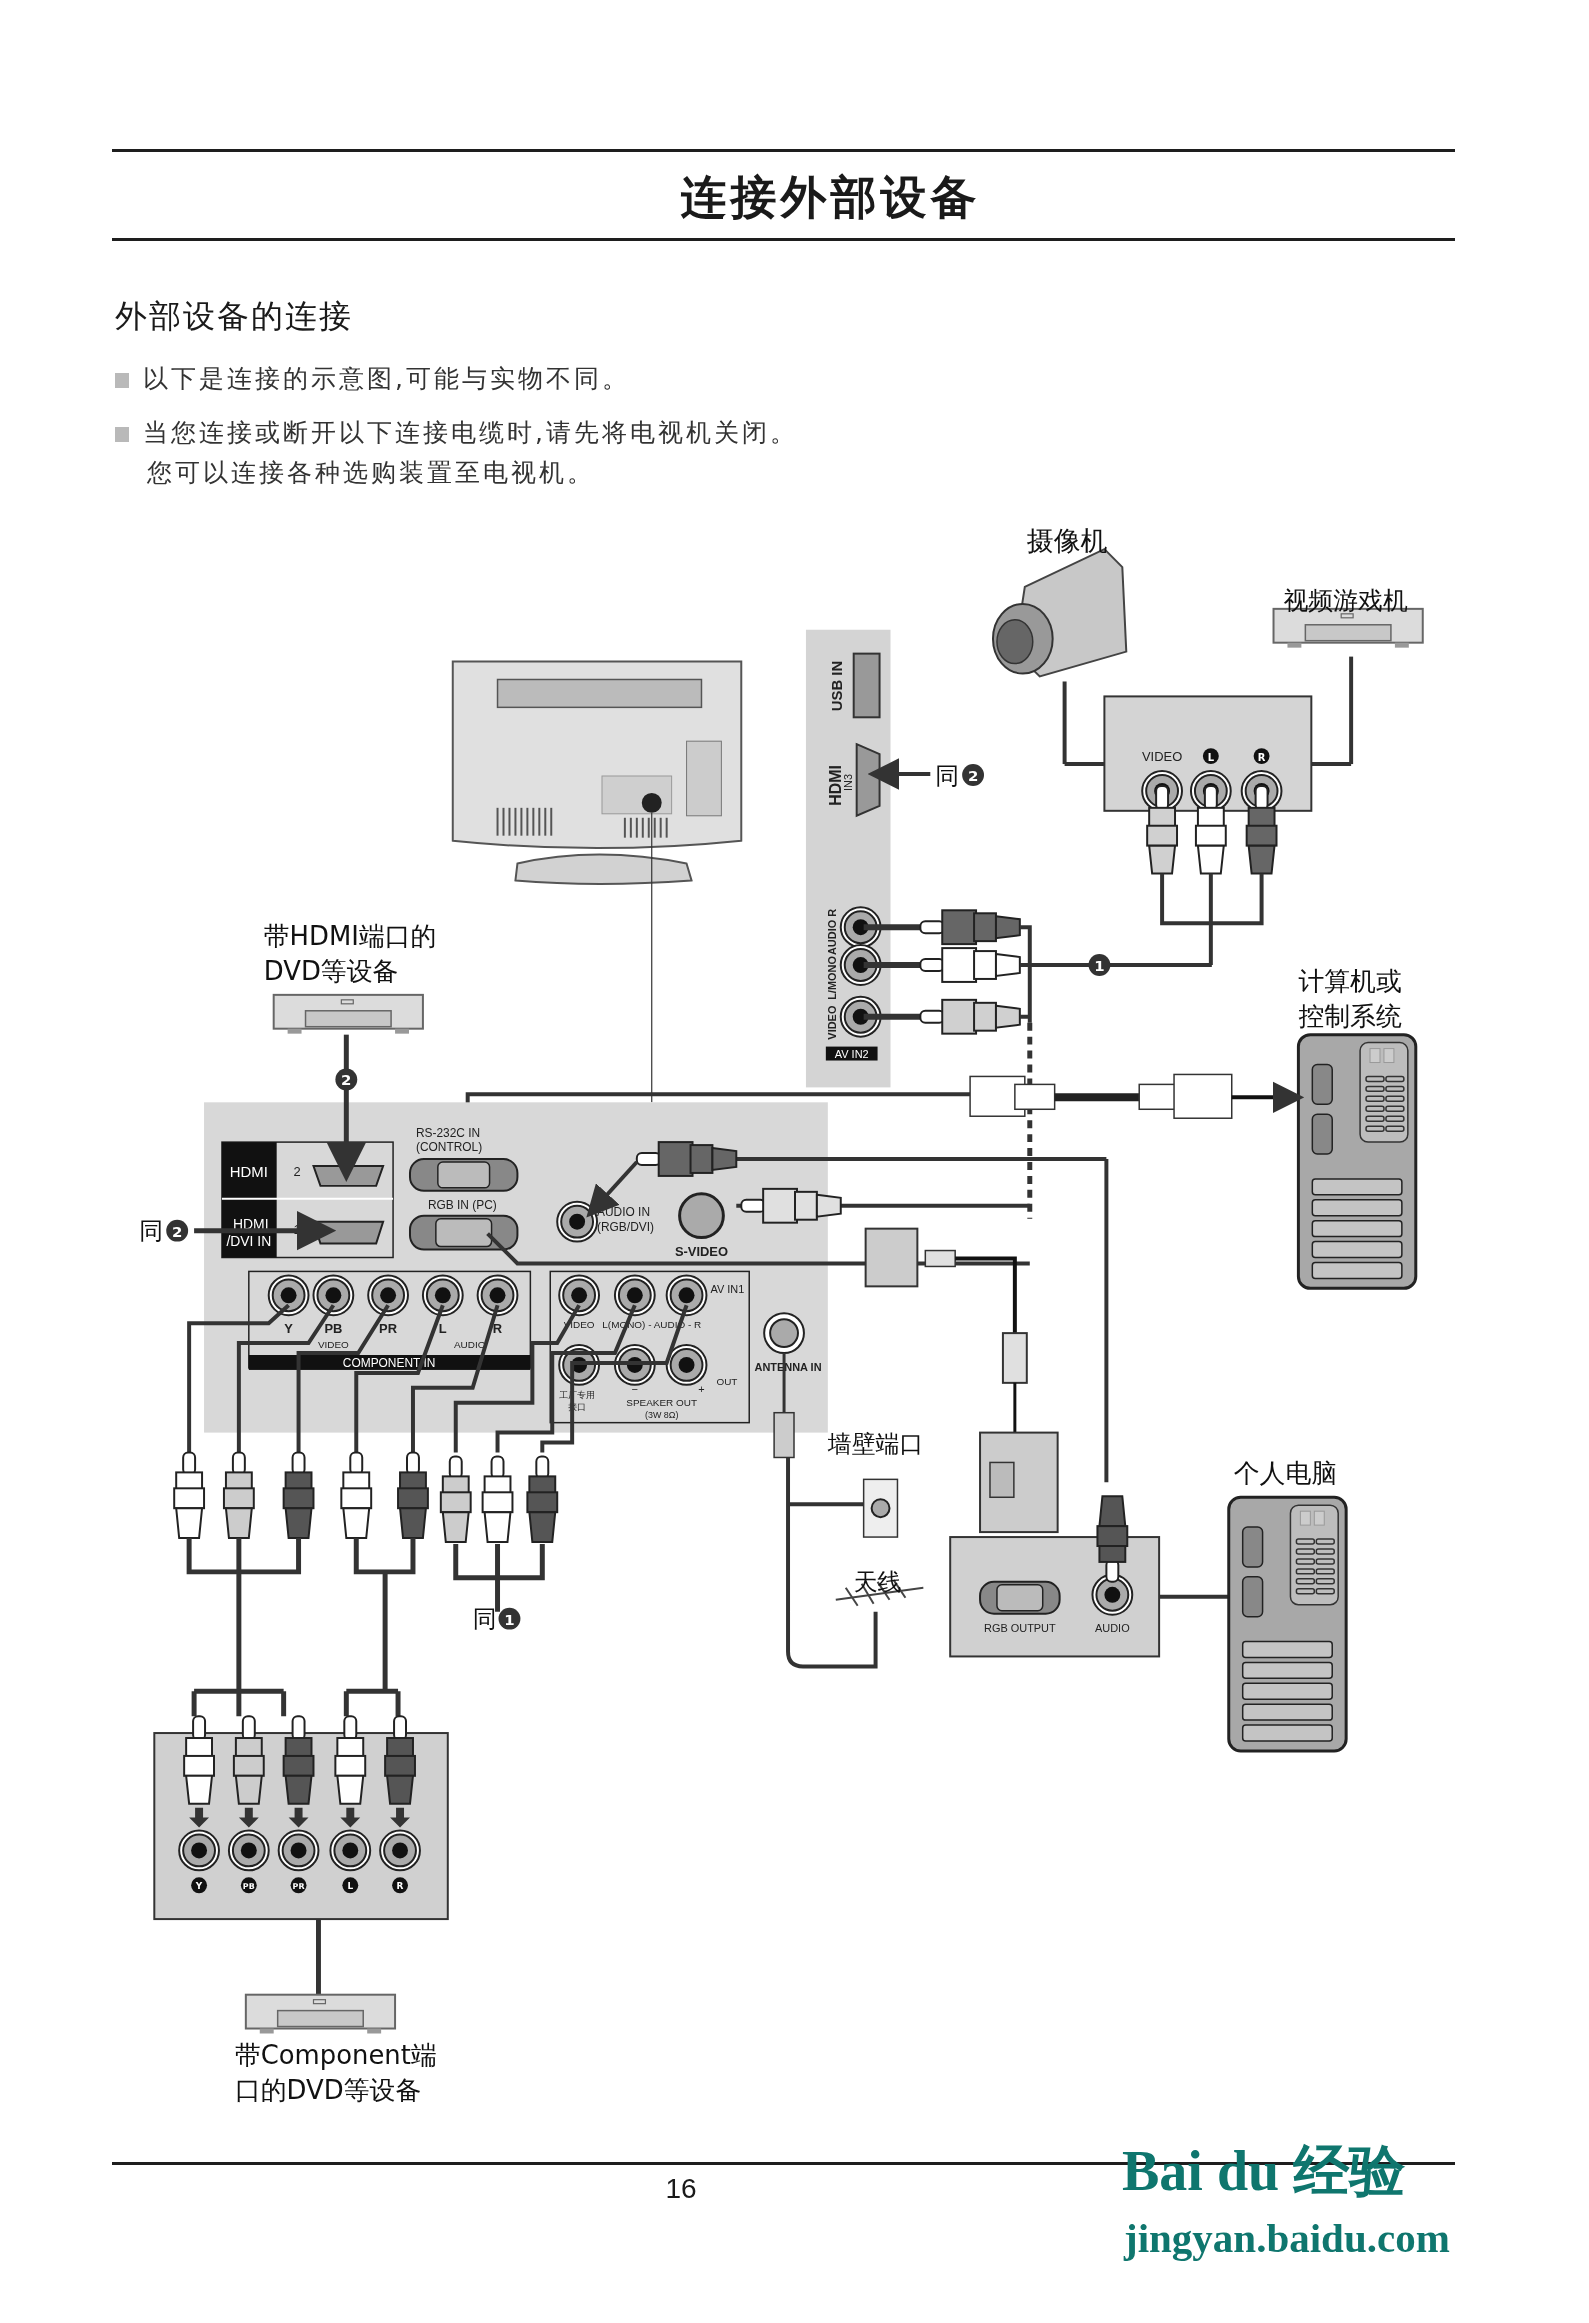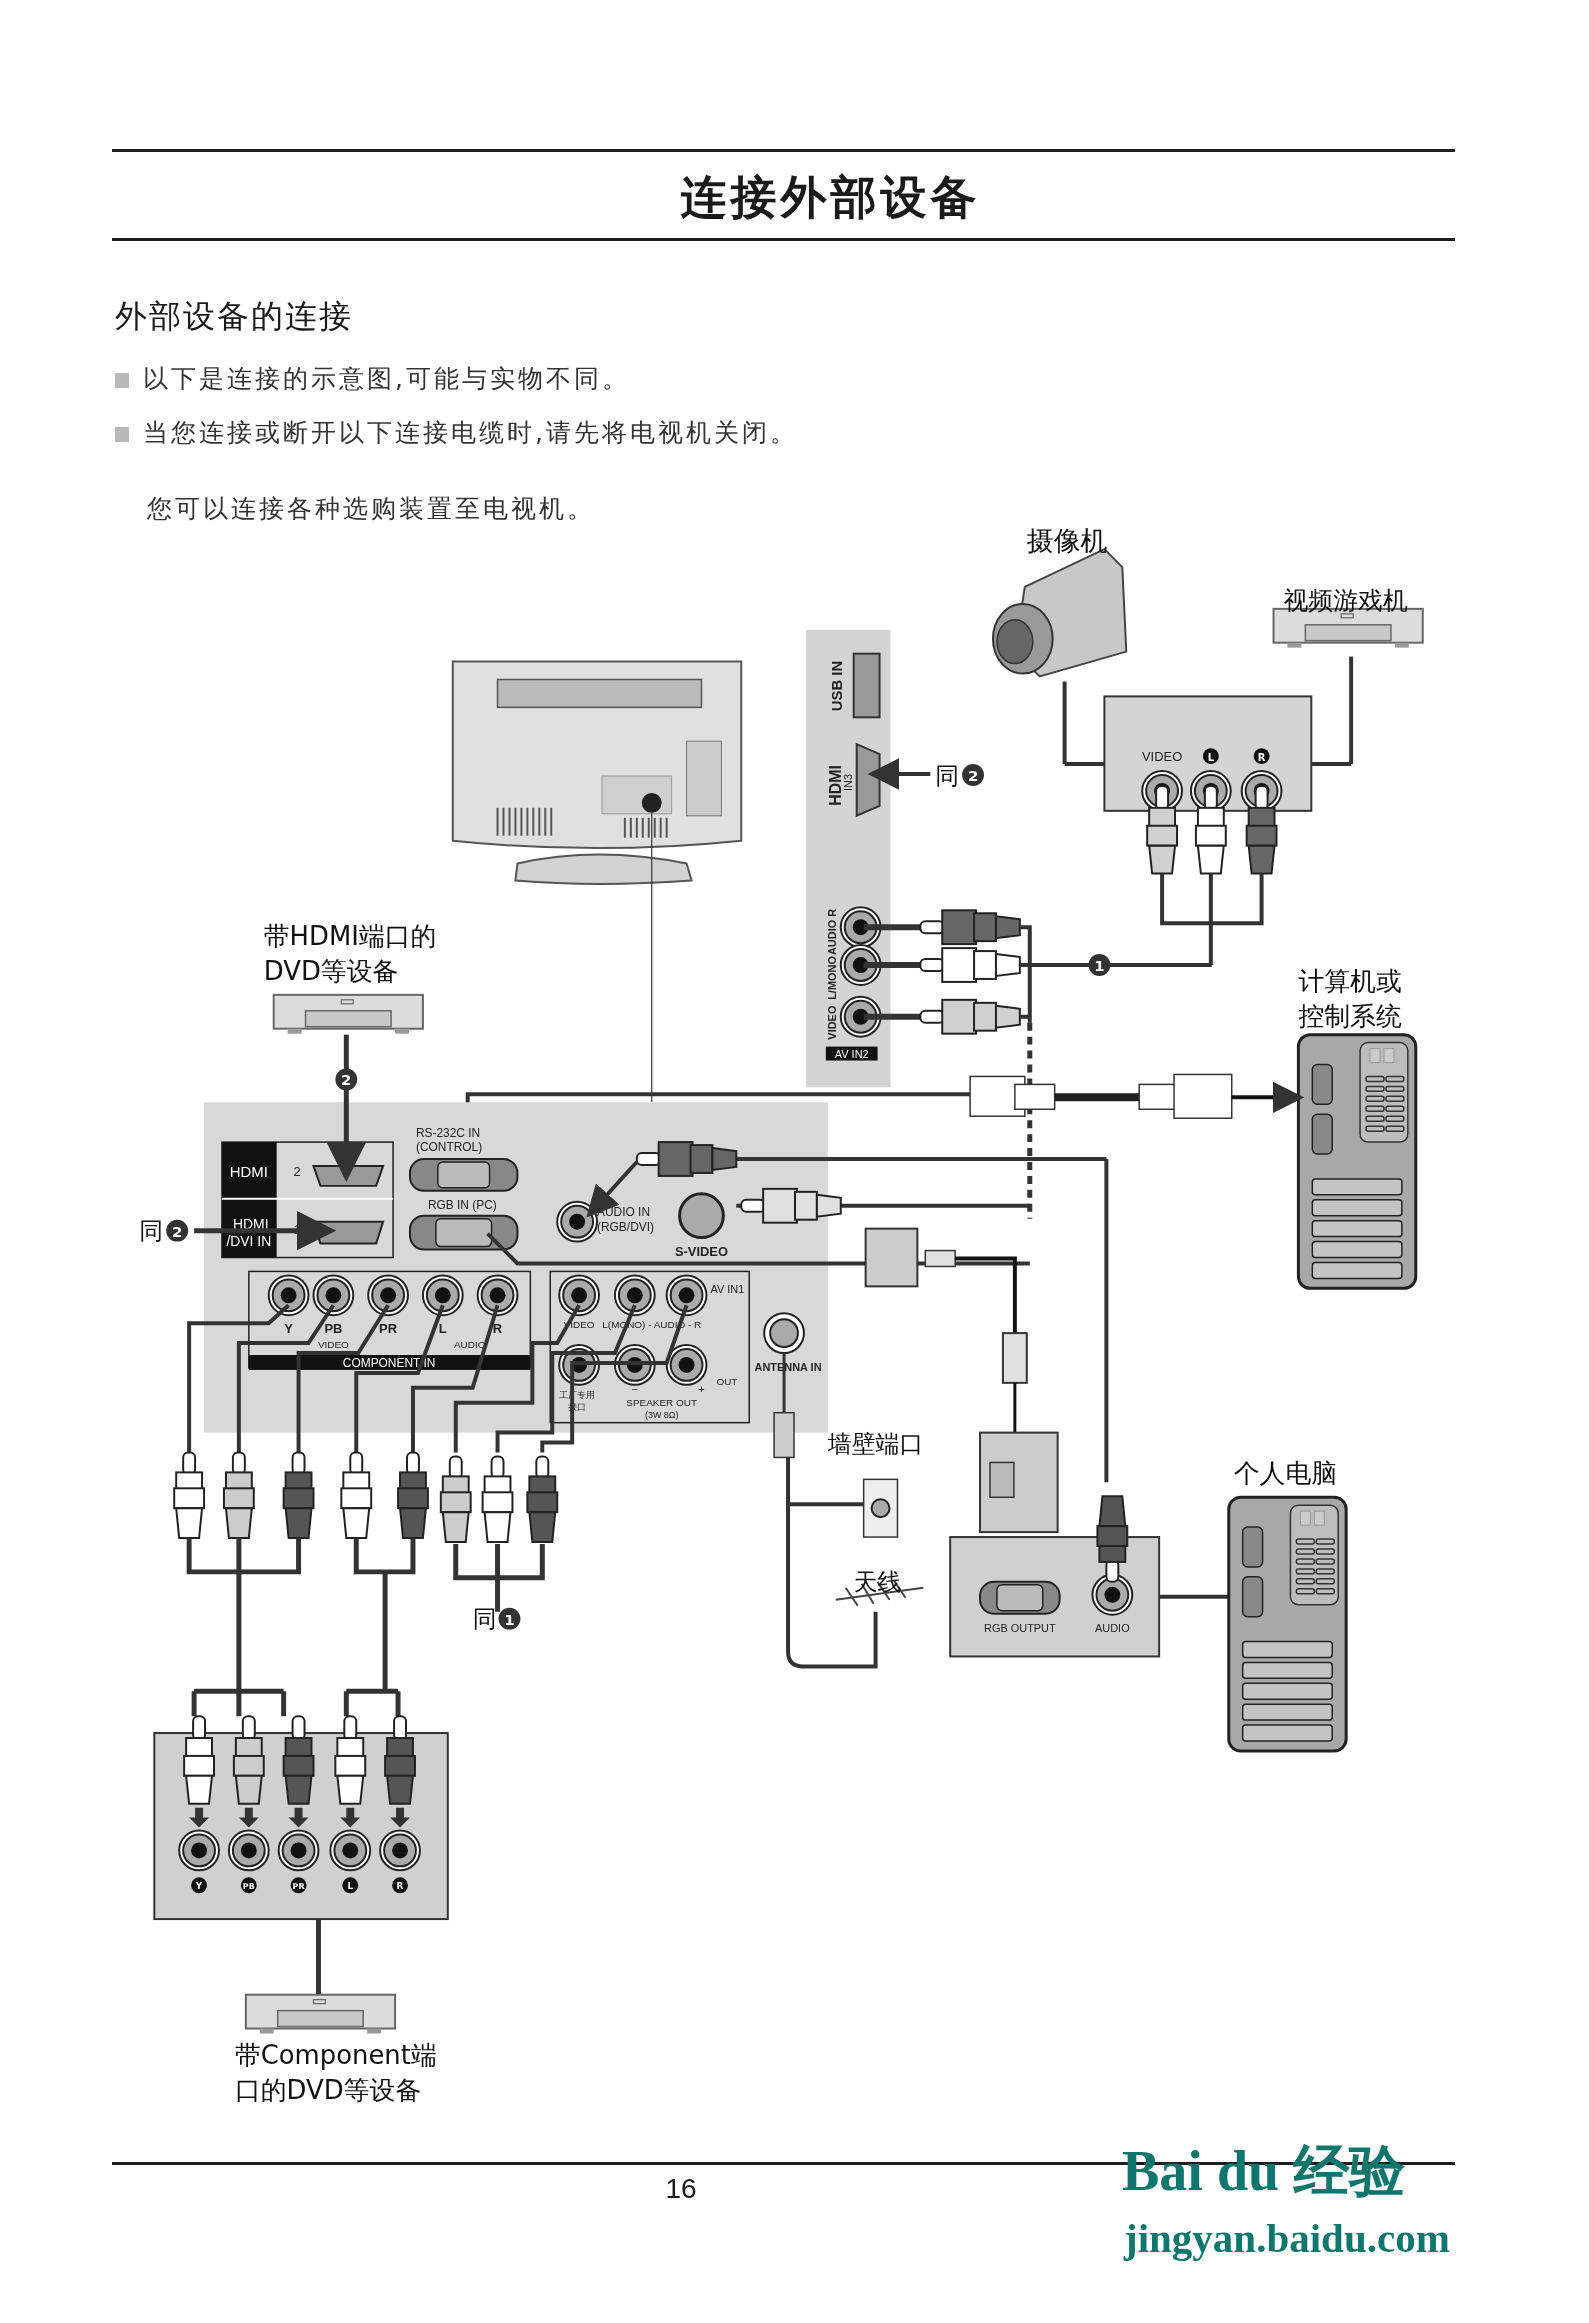--- a/index.html
+++ b/index.html
@@ -24,21 +24,21 @@
 <div class="rule" style="top:238px;"></div>
 
 <div id="section-heading">外部设备的连接</div>
 
 <div class="bullet" style="top:362px;">
   <span class="sq"></span><span>以下是连接的示意图,可能与实物不同。</span>
 </div>
 <div class="bullet" style="top:416px;">
   <span class="sq"></span><span>当您连接或断开以下连接电缆时,请先将电视机关闭。</span>
 </div>
-<div class="bullet cont" style="top:492px;text-align:center;">您可以连接各种选购装置至电视机。</div>
+<div class="bullet cont" style="top:456px;text-align:center;">您可以连接各种选购装置至电视机。</div>
 
 <svg id="diagram" width="1589" height="2323" viewBox="0 0 1597 2335">
   <defs>
     <g id="jack">
       <circle r="20" fill="#fff" stroke="#222" stroke-width="2"></circle>
       <circle r="16" fill="#aaa" stroke="#222" stroke-width="2"></circle>
       <circle r="8" fill="#111"></circle>
     </g>
     <g id="rca-v">
 

